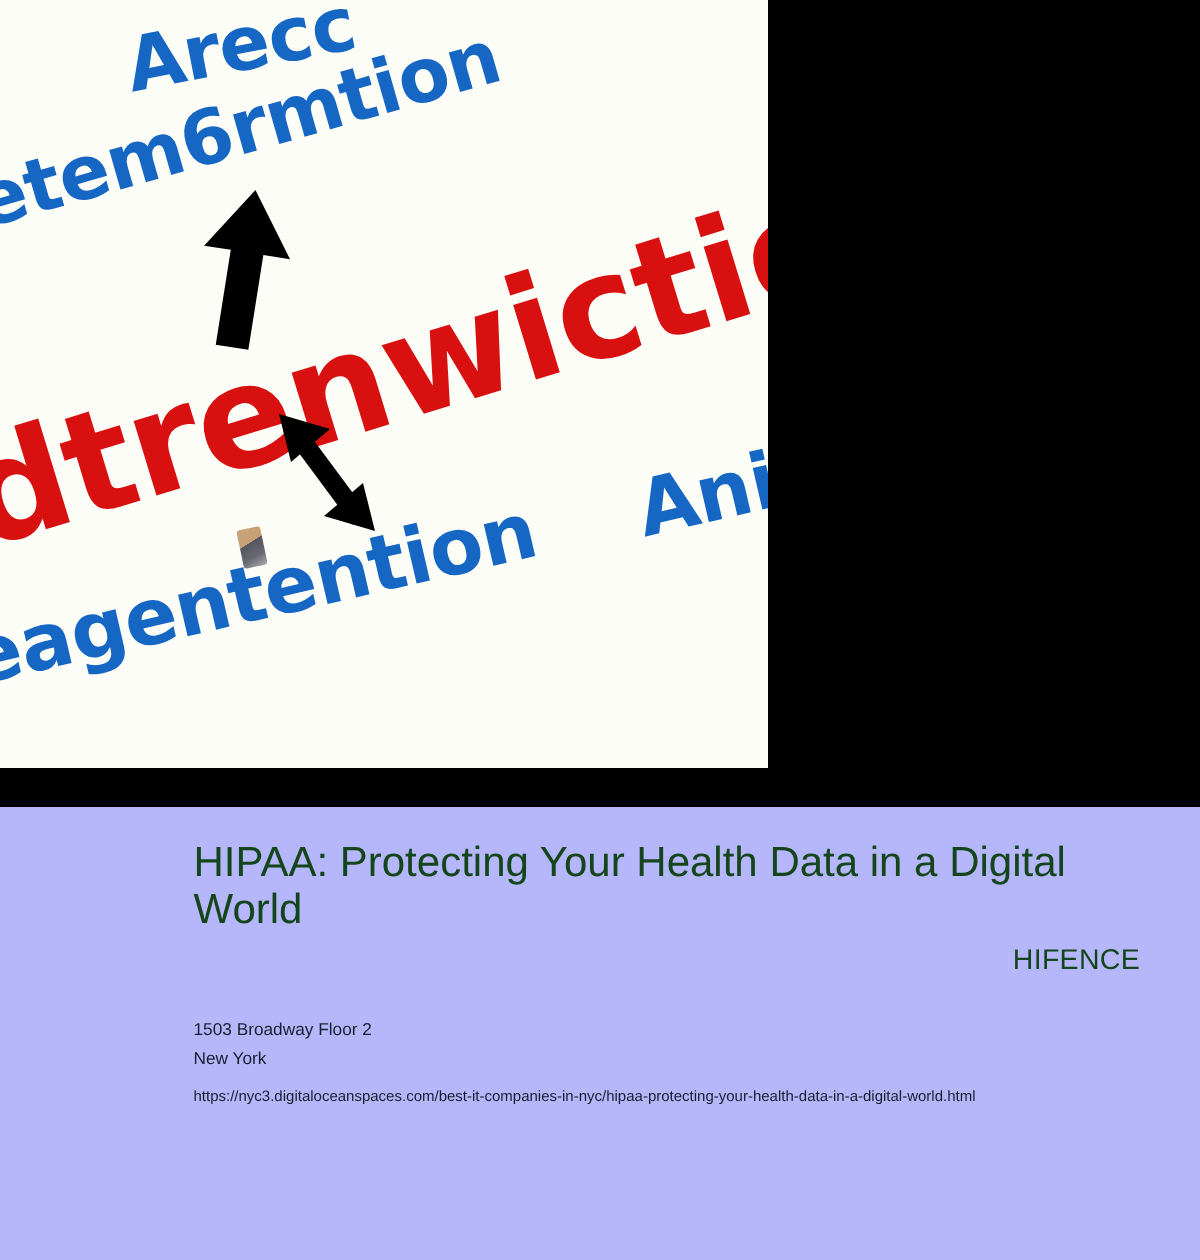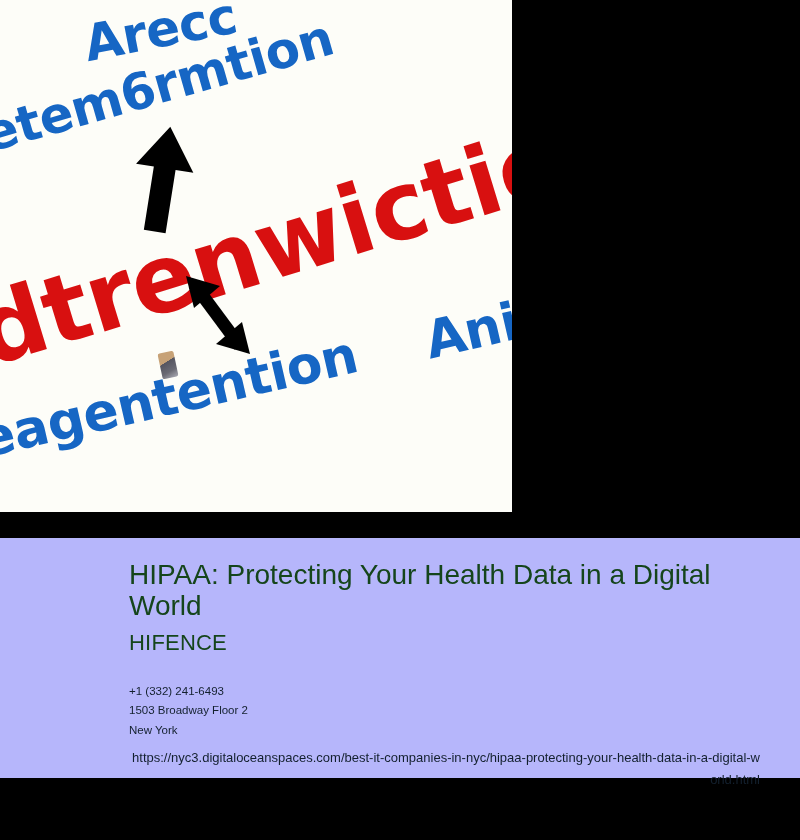--- a/index.html
+++ b/index.html
@@ -106,62 +106,62 @@
     transform: rotate(-12deg);
     border-radius: 2px;
   }
 
   
   #info-panel {
     position: absolute;
     left: 0;
     top: 538px;
     width: 800px;
-    height: 240px;
+    height: 302px;
     background: #b6b6fb;
   }
   #info-inner {
     position: absolute;
     left: 129px;
     top: 22px;
     right: 40px;
   }
   #article-title {
     margin: 0;
     font-family: "Liberation Sans", sans-serif;
     font-size: 28px;
     font-weight: 400;
     line-height: 1.1;
     color: #15451b;
     max-width: 590px;
   }
   #brand-name {
     margin: 8px 0 0 0;
     font-family: "Liberation Sans", sans-serif;
-    font-size: 22px;
+    font-size: 19px;
     font-weight: 400;
     color: #15451b;
     letter-spacing: 0.2px;
+    text-align: right;
   }
   #contact-block {
     margin-top: 26px;
     font-family: "Liberation Sans", sans-serif;
     font-size: 11.5px;
     color: #13202e;
     line-height: 1.72;
   }
   .contact-line { display: block; }
   #source-url {
     display: block;
     margin-top: 6px;
     font-family: "Liberation Sans", sans-serif;
-    font-size: 13px;
+    font-size: 10px;
     color: #13202e;
     word-break: break-all;
-    text-align: right;
   }
 </style>
 </head>
 <body>
 
 <div id="hero-region">
 
   <div id="hero-image">
 
     <span class="word w-arecc">Arecc</span>
@@ -198,21 +198,20 @@
 </div>
 
 <div id="info-panel">
   <div id="info-inner">
 
     <h1 id="article-title">HIPAA: Protecting Your Health Data in a Digital World</h1>
 
     <div id="brand-name">HIFENCE</div>
 
     <div id="contact-block">
-      <span class="contact-line">+1 (332) 241-6493</span>
       <span class="contact-line">1503 Broadway Floor 2</span>
       <span class="contact-line">New York</span>
 
       <span id="source-url">https://nyc3.digitaloceanspaces.com/best-it-companies-in-nyc/hipaa-protecting-your-health-data-in-a-digital-world.html</span>
     </div>
 
   </div>
 </div>
 
 </body></html>

